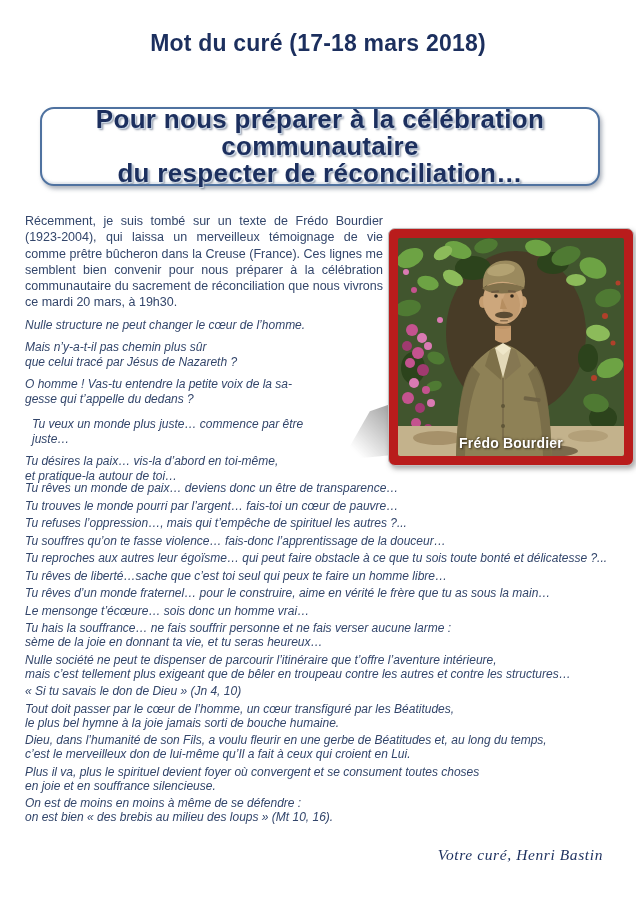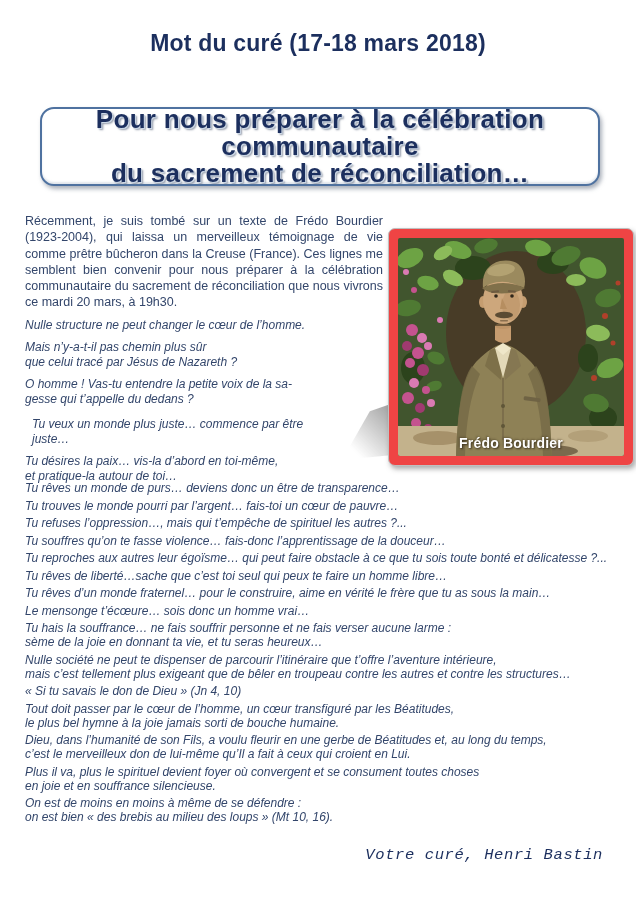--- a/index.html
+++ b/index.html
@@ -39,53 +39,53 @@
   .poem-full { left:25px; top:481px; width:606px; }
   .poem-p {
     margin:0 0 6px 0; font-style:italic; font-size:12px; line-height:15.5px;
     color:var(--ink,#33466b); white-space:pre-line;
   }
   .poem-left .poem-p:nth-child(4) { margin-top:9px;margin-left:7px; }
   .poem-full .poem-p { line-height:14px; margin-bottom:3.5px; }
 
   .photo-frame {
     position:absolute; left:388px; top:228px; width:246px; height:238px;
-    box-sizing:border-box; margin:0; padding:9px; background:#ef4444;
+    box-sizing:border-box; margin:0; padding:9px; background:#b91c1c;
     border:1px solid #bfbfbf; border-radius:7px;
     box-shadow:2px 3px 5px rgba(90,90,90,.5);
   }
   .photo-img { display:block; width:226px; height:218px; border-radius:2px; }
   .photo-caption {
     position:absolute; left:10px; right:10px; bottom:14px; text-align:center;
     color:#fff; font-weight:bold; font-size:14px; letter-spacing:.2px;
     text-shadow:1px 1px 2px rgba(55,45,25,.95), -1px -1px 2px rgba(55,45,25,.4);
   }
   .photo-wedge {
     position:absolute; left:342px; top:402px; width:48px; height:58px;
     background:linear-gradient(225deg,#a8a8a8 8%, rgba(168,168,168,0) 80%);
     clip-path:polygon(100% 4%, 100% 92%, 0 100%, 58% 16%);
     filter:blur(1px);
   }
 
   .signature {
     position:absolute; top:846px; right:33px;
-    font-family:Liberation Mono, monospace; font-style:italic;
+    font-family:Liberation Serif, serif; font-style:italic;
     font-size:15.5px; letter-spacing:.6px; color:var(--navy,#1c2f5e);text-align:center;
   }
 </style>
 </head>
 <body>
 
 <div class="page">
 
   <h1 class="doc-title">Mot du curé (17-18 mars 2018)</h1>
 
   <div class="banner">
     <div class="banner-line">Pour nous préparer à la célébration communautaire</div>
-    <div class="banner-line">du sacrement de réconciliation…</div>
+    <div class="banner-line">du respecter de réconciliation…</div>
   </div>
 
   <p class="intro">Récemment, je suis tombé sur un texte de Frédo Bourdier (1923-2004), qui laissa un merveilleux témoignage de vie comme prêtre bûcheron dans la Creuse (France). Ces lignes me semblent bien convenir pour nous préparer à la célébration communautaire du sacrement de réconciliation que nous vivrons ce mardi 20 mars, à 19h30.</p>
 
   <div class="photo-wedge"></div>
 
   <figure class="photo-frame">
     <svg class="photo-img" viewBox="0 0 226 218" xmlns="http://www.w3.org/2000/svg" aria-hidden="true">
 
       <rect width="226" height="218" fill="#41552e"></rect>
@@ -194,21 +194,21 @@
 que celui tracé par Jésus de Nazareth ?</p>
       <p class="poem-p">O homme ! Vas-tu entendre la petite voix de la sa-
 gesse qui t’appelle du dedans ?</p>
       <p class="poem-p">Tu veux un monde plus juste… commence par être
 juste…</p>
       <p class="poem-p">Tu désires la paix… vis-la d’abord en toi-même,
 et pratique-la autour de toi…</p>
     </div>
 
   <div class="poem poem-full">
-      <p class="poem-p">Tu rêves un monde de purs… deviens donc un être de transparence…</p>
+      <p class="poem-p">Tu rêves un monde de paix… deviens donc un être de transparence…</p>
       <p class="poem-p">Tu trouves le monde pourri par l’argent… fais-toi un cœur de pauvre…</p>
       <p class="poem-p">Tu refuses l’oppression…, mais qui t’empêche de spirituel les autres ?...</p>
       <p class="poem-p">Tu souffres qu’on te fasse violence… fais-donc l’apprentissage de la douceur…</p>
       <p class="poem-p">Tu reproches aux autres leur égoïsme… qui peut faire obstacle à ce que tu sois toute bonté et délicatesse ?...</p>
       <p class="poem-p">Tu rêves de liberté…sache que c’est toi seul qui peux te faire un homme libre…</p>
       <p class="poem-p">Tu rêves d’un monde fraternel… pour le construire, aime en vérité le frère que tu as sous la main…</p>
       <p class="poem-p">Le mensonge t’écœure… sois donc un homme vrai…</p>
       <p class="poem-p">Tu hais la souffrance… ne fais souffrir personne et ne fais verser aucune larme :
 sème de la joie en donnant ta vie, et tu seras heureux…</p>
       <p class="poem-p">Nulle société ne peut te dispenser de parcourir l’itinéraire que t’offre l’aventure intérieure,

